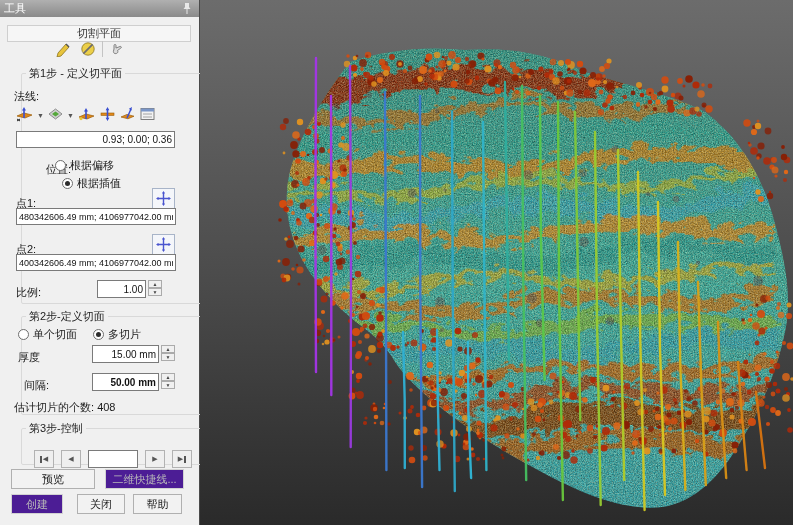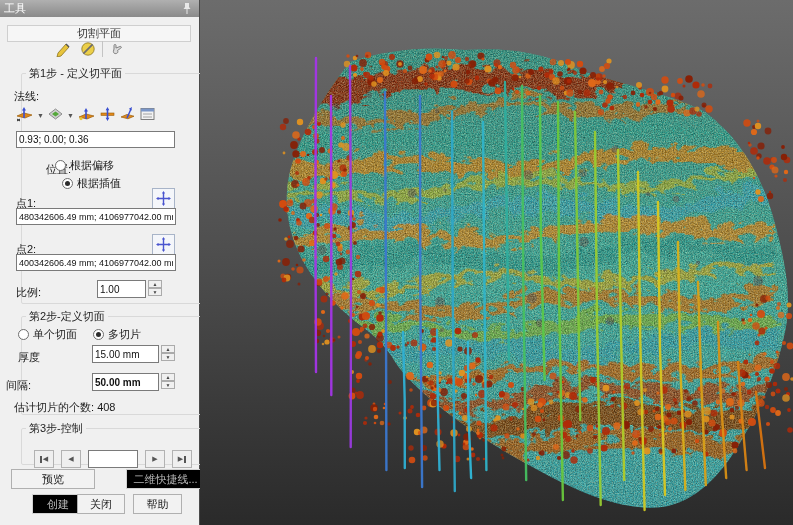--- a/index.html
+++ b/index.html
@@ -26,21 +26,21 @@
   fieldset.grp legend { font-size:11px; color:#222; margin-left:4px; padding:0 3px; }
   #grp1 { top:66px;  height:238px; }
   #grp2 { top:309px; height:106px; }
   #grp3 { top:421px; height:44px;  }
 
   .lbl { position:absolute; white-space:nowrap; color:#1a1a1a; }
   .field { position:absolute; border:1px solid #7a7a7a; background:#ffffff;
            font-size:9px; font-family:"Liberation Sans",sans-serif; color:#111;
            padding:0 2px; white-space:nowrap; overflow:hidden; }
   input.field { outline:none; }
-  .ralign { }
+  .ralign { text-align:right; }
 
   .radio { display:inline-block; width:11px; height:11px; border:1px solid #6e6e6e;
            border-radius:50%; background:#fff; vertical-align:-2px; margin-right:4px; position:relative; }
   .radio.checked::after { content:""; position:absolute; left:2px; top:2px; width:5px; height:5px;
            border-radius:50%; background:#2d2d2d; }
   .radio-item { position:absolute; cursor:pointer; white-space:nowrap; }
 
   .spin { position:absolute; display:flex; }
   .spin .sp-btns { display:flex; flex-direction:column; margin-left:2px; }
   .sp-btns div { width:14px; height:8px; border:1px solid #ababab; background:#f0f0f0;
@@ -50,21 +50,21 @@
 
   .navrow { position:absolute; left:12px; top:14px; display:flex; align-items:center; gap:7px; }
   .navbtn { width:20px; height:18px; border:1px solid #b2b2b2; background:#efefef;
            display:flex; align-items:center; justify-content:center; gap:1px;
            font-size:7px; color:#555; cursor:pointer; }
   .navbtn .bar { width:2px; height:7px; background:#555; }
 
   .btn { position:absolute; border:1px solid #b0b0b0; background:#f2f2f2; font-size:11px;
          color:#1a1a1a; text-align:center; cursor:pointer;
          font-family:"Liberation Sans",sans-serif; }
-  .btn.disabled { color:#b9b9b9; border-color:#d2d2d2; background:#000000; cursor:default;margin-left:21px; }
+  .btn.disabled { color:#b9b9b9; border-color:#d2d2d2; background:#4c1d95; cursor:default; }
 
   
   #viewport { position:absolute; left:200px; top:0; width:593px; height:525px; }
   #cloud-svg { display:block; }
 </style>
 </head>
 <body>
 
 <div id="stage">
 
@@ -203,21 +203,21 @@
 
     <div class="lbl" style="left:18px; top:350px;">厚度</div>
     <div class="spin" style="left:92px; top:345px;">
       <input class="field ralign" style="position: static; width: 67px; height: 18px; font-size: 10px;" value="15.00 mm">
       <span class="sp-btns">
           <div>▲</div>
           <div>▼</div>
         </span>
     </div>
 
-    <div class="lbl" style="left:6px; top:378px;text-align:right;">间隔:</div>
+    <div class="lbl" style="left:24px; top:378px;text-align:right;">间隔:</div>
     <div class="spin" style="left:92px; top:373px;">
       <input class="field ralign" style="position: static; width: 67px; height: 18px; font-size: 10px; font-weight: bold;" value="50.00 mm">
       <span class="sp-btns">
           <div>▲</div>
           <div>▼</div>
         </span>
     </div>
 
     <div class="lbl" style="left:14px; top:400px;">
       <span>估计切片的个数:</span>

